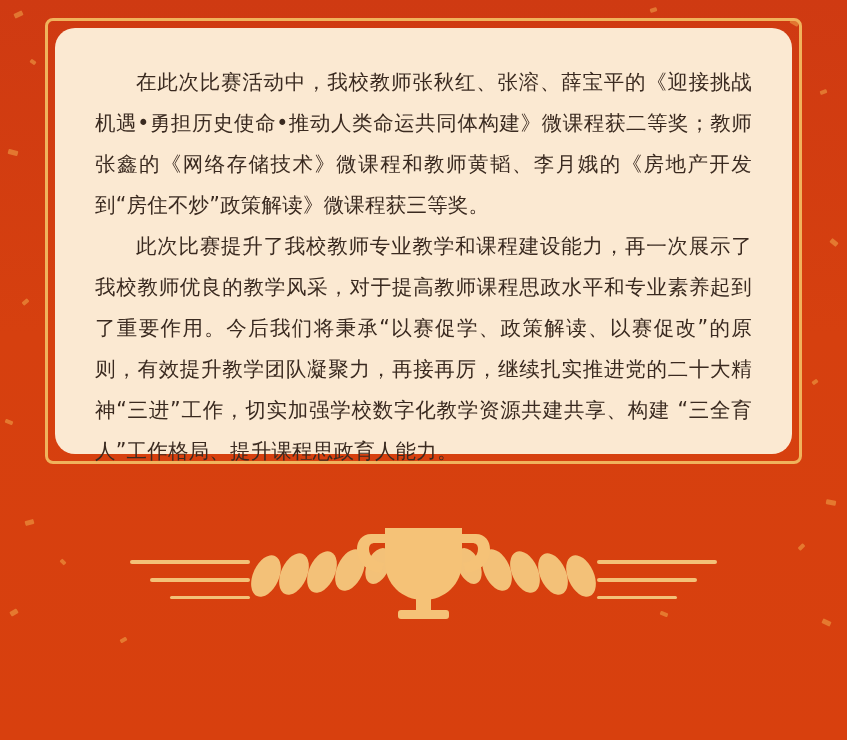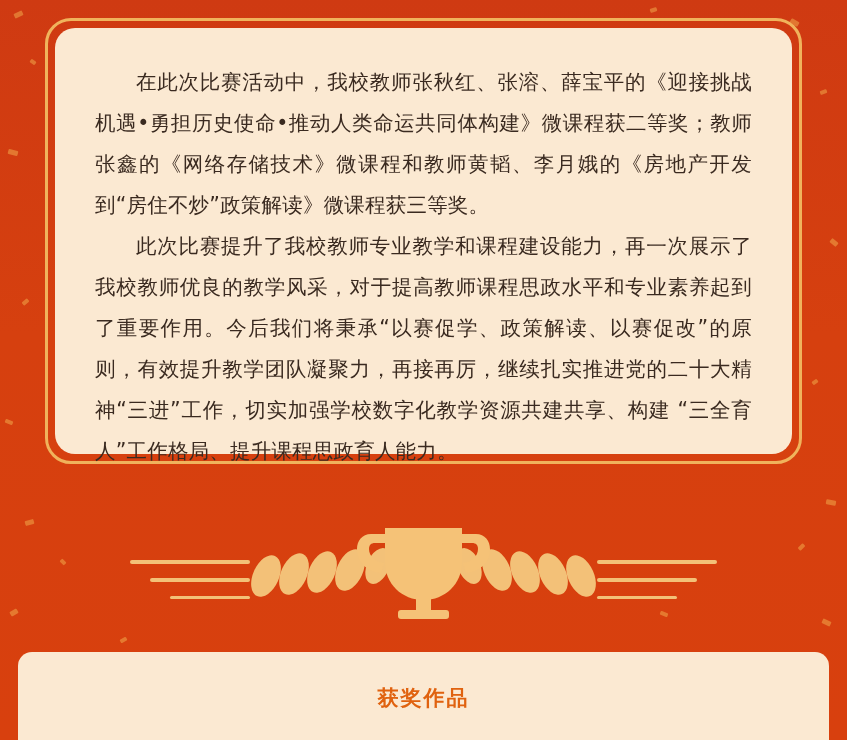--- a/index.html
+++ b/index.html
@@ -30,21 +30,21 @@
   }
 
   
   .card-outer {
     position: absolute;
     left: 45px;
     top: 18px;
     width: 757px;
     height: 446px;
     border: 3px solid #f0b35c;
-    border-radius: 26px;
+    border-radius: 8px;
     box-sizing: border-box;
     padding: 7px;
   }
   .card-inner {
     width: 100%;
     height: 100%;
     box-sizing: border-box;
     background: #fbe9d2;
     border-radius: 20px;
     padding: 34px 40px 20px 40px;
@@ -160,17 +160,14 @@
       <g fill="#f5c277">
         <path d="M385 28 h77 v34 c0 22 -17 38 -38.5 38 S385 84 385 62 z"></path>
         <path d="M385 34 h-14 c-9 0 -14 7 -14 15 0 14 11 23 24 24 l3 -10 c-9 -1 -15 -7 -15 -14 0 -4 2 -6 6 -6 h10 z"></path>
         <path d="M462 34 h14 c9 0 14 7 14 15 0 14 -11 23 -24 24 l-3 -10 c9 -1 15 -7 15 -14 0 -4 -2 -6 -6 -6 h-10 z"></path>
         <rect x="416" y="97" width="15" height="16"></rect>
         <rect x="398" y="110" width="51" height="9" rx="3"></rect>
       </g>
     </svg>
   </div>
 
-  <div class="bottom-panel">
-    <div class="bottom-title">获奖作品</div>
-  </div>
 
 </div>
 
 </body></html>

